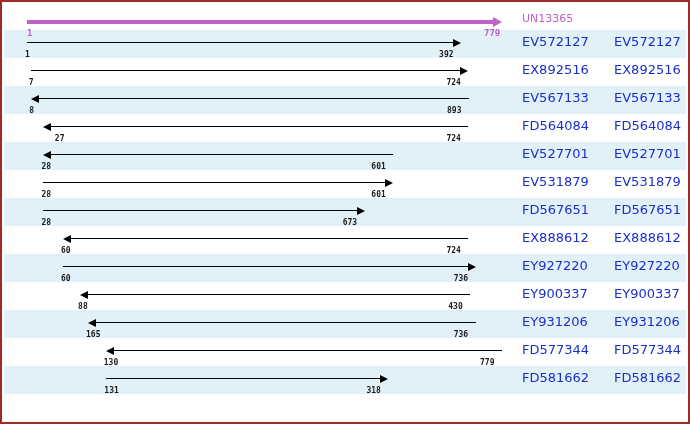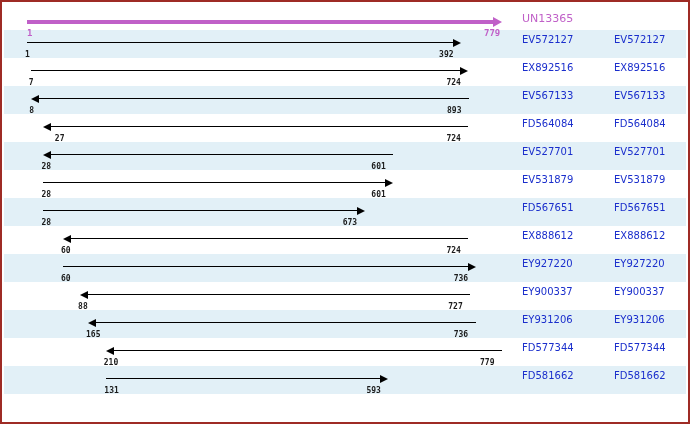--- a/index.html
+++ b/index.html
@@ -79,21 +79,21 @@
     color:#1a1a1a;
     font-size:8px;
     font-family:"DejaVu Sans Mono","Liberation Mono",monospace;
     font-weight:bold;
     white-space:nowrap;
     z-index:3;
   }
   .acc{
     position:absolute;
     color:#1a2ecc;
-    font-size:10px;
+    font-size:13px;
     white-space:nowrap;
     z-index:3;
   }
   .acc-link{color:#1a2ecc;text-decoration:none;cursor:pointer;}
 </style>
 </head>
 <body>
 
 <div id="page">
 
@@ -166,36 +166,36 @@
       <div class="acc" style="left: 612px; top: 228px;"><a class="acc-link" href="#">EX888612</a></div>
       <div class="hit-line" style="left: 61.0219px; top: 264px; width: 404.725px;"></div>
       <div class="head-r" style="left: 465.747px; top: 261px;"></div>
       <div class="coord" style="left: 59.0219px; top: 272px;">60</div>
       <div class="coord" style="left: 451.747px; top: 272px;">736</div>
       <div class="acc" style="left: 520px; top: 256px;"><a class="acc-link" href="#">EY927220</a></div>
       <div class="acc" style="left: 612px; top: 256px;"><a class="acc-link" href="#">EY927220</a></div>
       <div class="hit-line" style="left: 86.117px; top: 292px; width: 382.135px;"></div>
       <div class="head-l" style="left: 78.117px; top: 289px;"></div>
       <div class="coord" style="left: 76.117px; top: 300px;">88</div>
-      <div class="coord" style="left: 446.252px; top: 300px;">727</div>
+      <div class="coord" style="left: 446.252px; top: 300px;">430</div>
       <div class="acc" style="left: 520px; top: 284px;"><a class="acc-link" href="#">EY900337</a></div>
       <div class="acc" style="left: 612px; top: 284px;"><a class="acc-link" href="#">EY900337</a></div>
       <div class="hit-line" style="left: 94.054px; top: 320px; width: 379.693px;"></div>
       <div class="head-l" style="left: 86.054px; top: 317px;"></div>
       <div class="coord" style="left: 84.054px; top: 328px;">165</div>
       <div class="coord" style="left: 451.747px; top: 328px;">736</div>
       <div class="acc" style="left: 520px; top: 312px;"><a class="acc-link" href="#">EY931206</a></div>
       <div class="acc" style="left: 612px; top: 312px;"><a class="acc-link" href="#">EY931206</a></div>
       <div class="hit-line" style="left: 111.76px; top: 348px; width: 388.24px;"></div>
       <div class="head-l" style="left: 103.76px; top: 345px;"></div>
-      <div class="coord" style="left: 101.76px; top: 356px;">210</div>
+      <div class="coord" style="left: 101.76px; top: 356px;">130</div>
       <div class="coord" style="left: 478px; top: 356px;">779</div>
       <div class="acc" style="left: 520px; top: 340px;"><a class="acc-link" href="#">FD577344</a></div>
       <div class="acc" style="left: 612px; top: 340px;"><a class="acc-link" href="#">FD577344</a></div>
       <div class="hit-line" style="left: 104.37px; top: 376px; width: 274.069px;"></div>
       <div class="head-r" style="left: 378.44px; top: 373px;"></div>
       <div class="coord" style="left: 102.37px; top: 384px;">131</div>
-      <div class="coord" style="left: 364.44px; top: 384px;">593</div>
+      <div class="coord" style="left: 364.44px; top: 384px;">318</div>
       <div class="acc" style="left: 520px; top: 368px;"><a class="acc-link" href="#">FD581662</a></div>
       <div class="acc" style="left: 612px; top: 368px;"><a class="acc-link" href="#">FD581662</a></div>
     </div>
 
 </div>
 
 </body></html>

